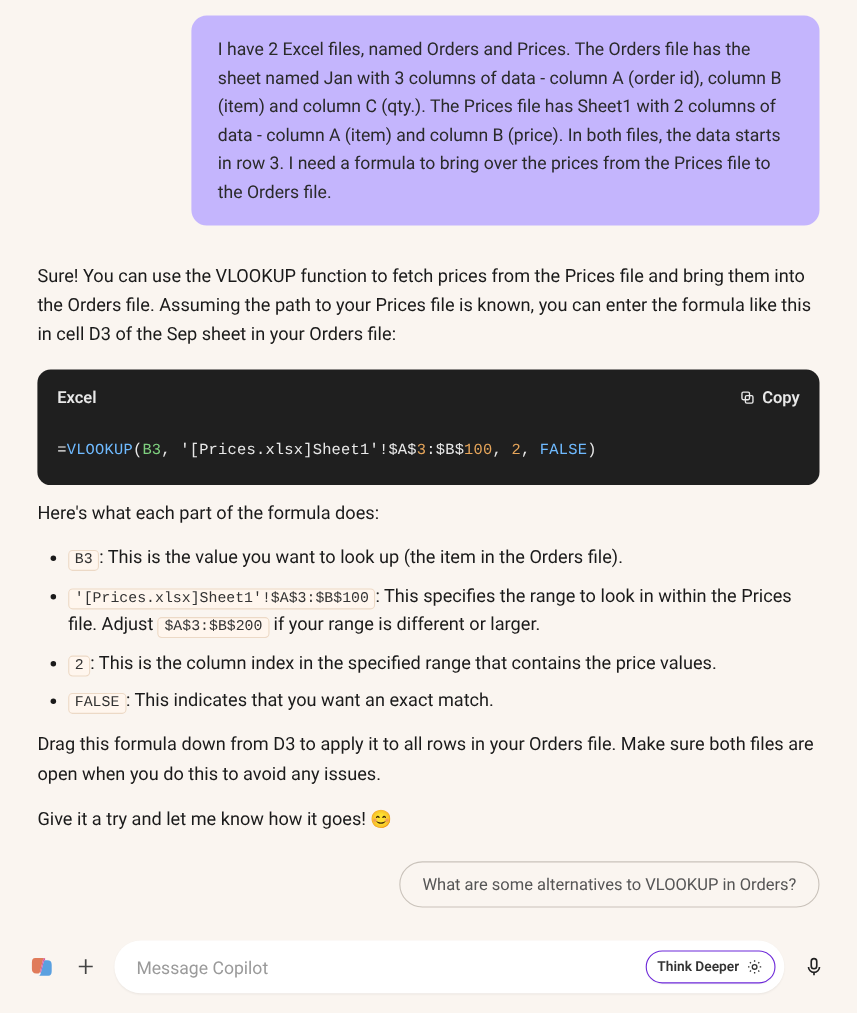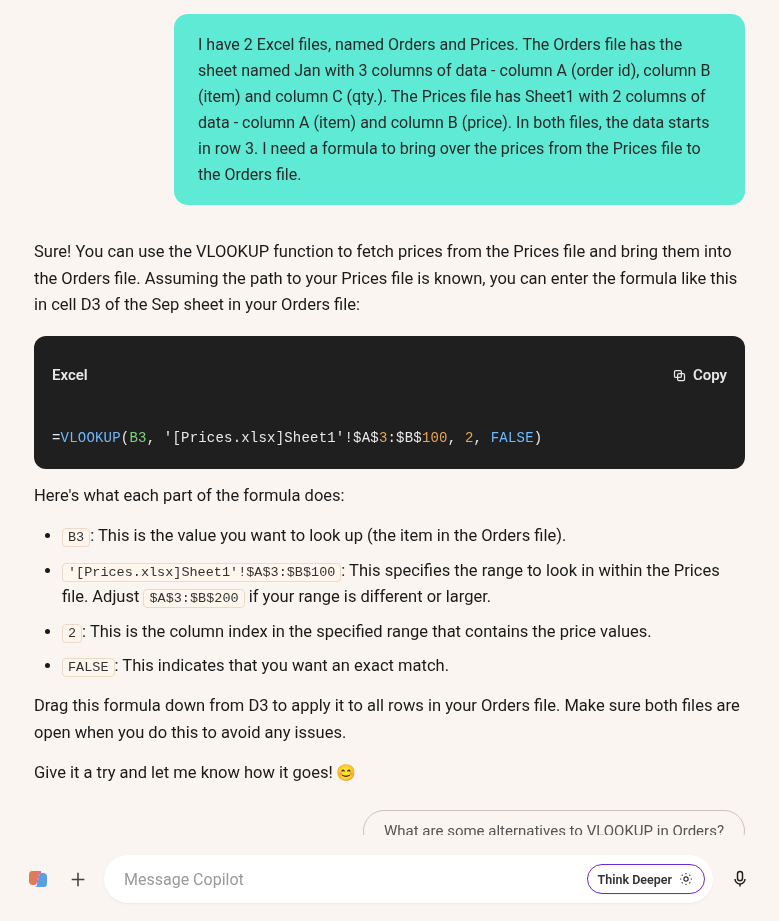--- a/index.html
+++ b/index.html
@@ -11,21 +11,21 @@
     overflow: hidden;
     position: relative;
     color: #1a1a1a;
   }
   .conversation {
     padding: 0 34px;
     height: 835px;
     overflow-y: auto;
   }
   .user-bubble {
-    background: #5eead4;
+    background: #c4b5fd;
     border-radius: 14px;
     padding: 18px 24px;
     margin-left: 140px;
     margin-top: 14px;
     font-size: 16px;
     line-height: 1.62;
     color: #2a2a2a;
   }
   .assistant-block {
     margin-top: 34px;
@@ -37,21 +37,21 @@
   .code-card {
     background: #1f1f1f;
     border-radius: 12px;
     margin: 18px 0 14px 0;
     overflow: hidden;
   }
   .code-header {
     display: flex;
     align-items: center;
     justify-content: space-between;
-    padding: 28px 18px;
+    padding: 14px 18px;
     color: #e8e8e8;
     font-size: 15px;
     font-weight: 600;
   }
   .copy-btn {
     display: flex;
     align-items: center;
     gap: 6px;
     cursor: pointer;
     color: #e8e8e8;

